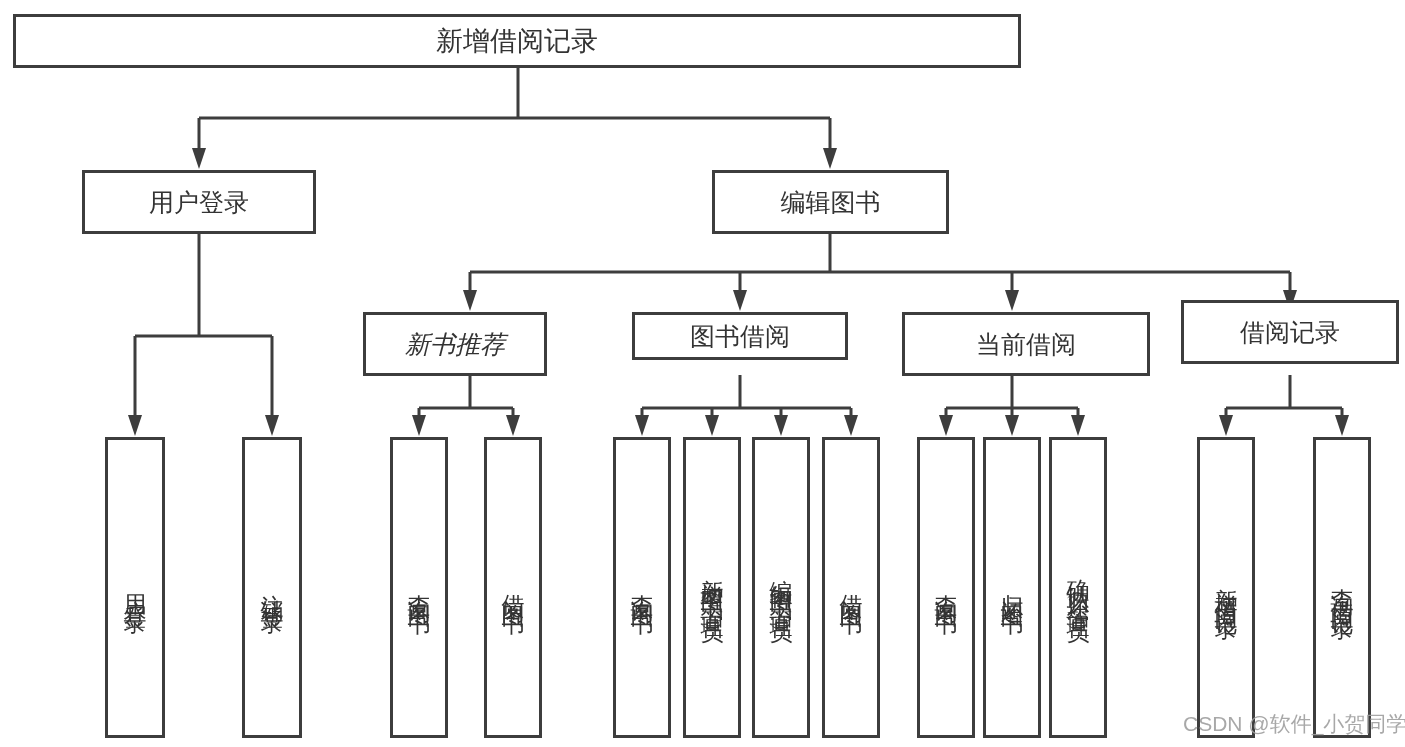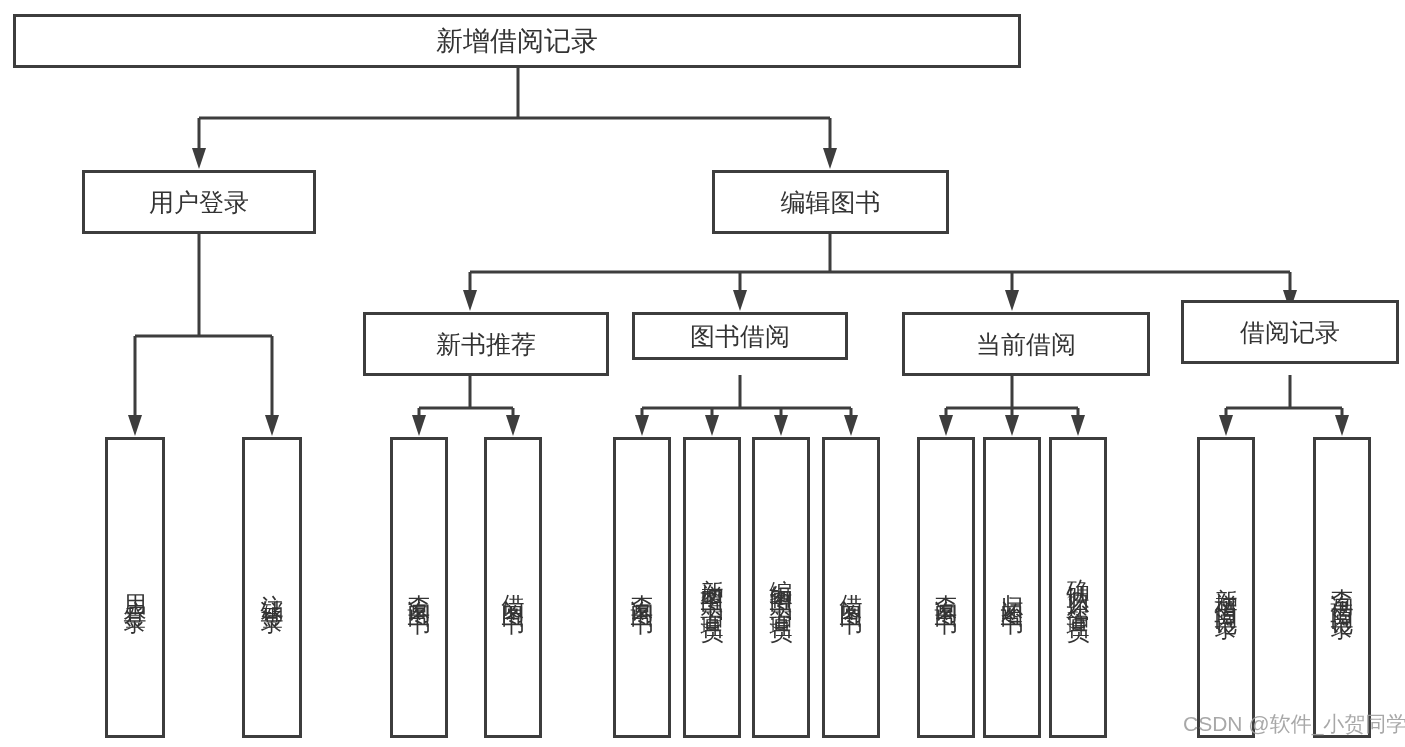--- a/index.html
+++ b/index.html
@@ -109,21 +109,21 @@
     <span class="lbl">新增借阅记录</span>
   </div>
 
   <div class="node" style="left:82px; top:170px; width:234px; height:64px;">
     <span class="lbl">用户登录</span>
   </div>
   <div class="node" style="left:712px; top:170px; width:237px; height:64px;">
     <span class="lbl">编辑图书</span>
   </div>
 
-  <div class="node" style="left:363px; top:312px; width:246px; height:64px;">
+  <div class="node" style="left:363px; top:312px; width:184px; height:64px;font-style:italic;">
     <span class="lbl">新书推荐</span>
   </div>
   <div class="node" style="left:632px; top:312px; width:216px; height:48px;">
     <span class="lbl">图书借阅</span>
   </div>
   <div class="node" style="left:902px; top:312px; width:248px; height:64px;">
     <span class="lbl">当前借阅</span>
   </div>
   <div class="node" style="left:1181px; top:300px; width:218px; height:64px;">
     <span class="lbl">借阅记录</span>

